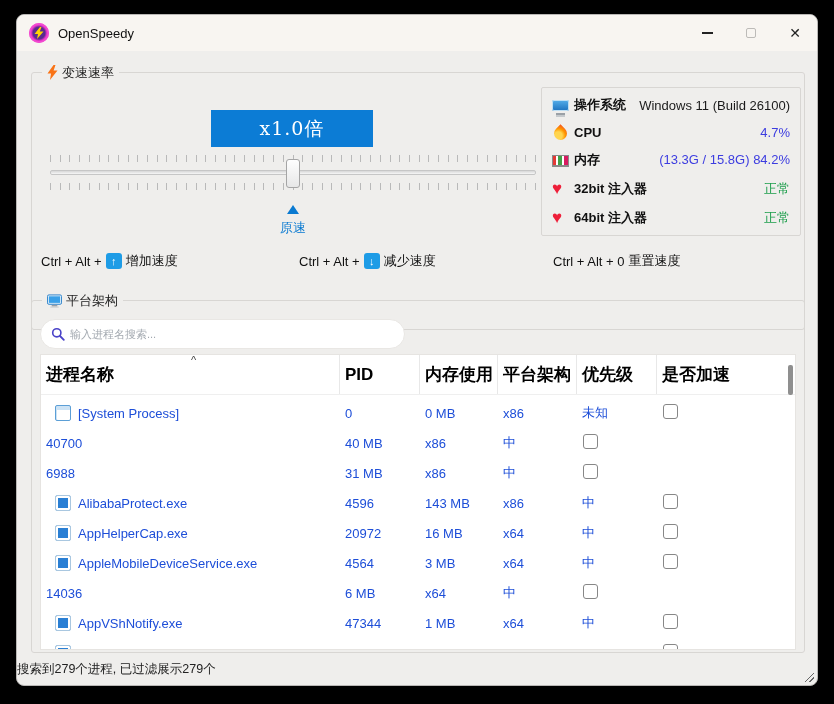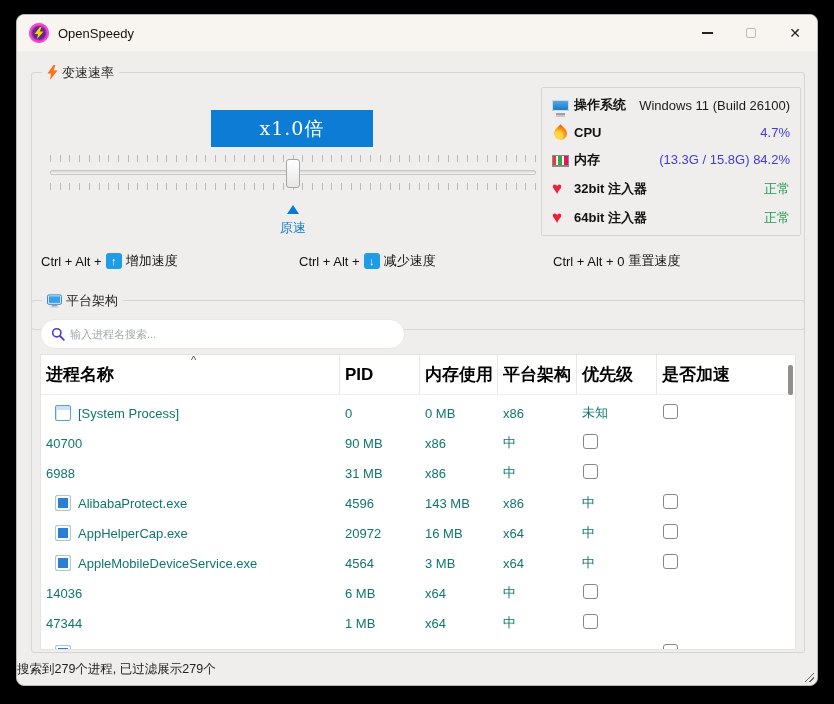--- a/index.html
+++ b/index.html
@@ -98,21 +98,21 @@
     position:absolute; left:8px; top:53px; width:756px; height:296px;
     background:#fff; border:1px solid #e6e4e1; overflow:hidden;
   }
   .thead { display:grid; grid-template-columns:299px 80px 78px 79px 80px 140px; height:40px; align-items:center; border-bottom:1px solid #efefef; position:relative; }
   .th { font-size:17px; font-weight:bold; color:#000; padding-left:5px; height:100%; display:flex; align-items:center; border-right:1px solid #e8e8e8; }
   .th:first-child { padding-left:14px; }
   .th:last-child { border-right:none; }
   .sort-caret { position:absolute; left:150px; top:-1px; font-size:11px; color:#444; }
   .tbody { padding-top:3px; }
   .trow { display:grid; grid-template-columns:299px 80px 78px 79px 80px 140px; height:30px; align-items:center; }
-  .td { font-size:13px; color:#0f766e; padding-left:5px; white-space:nowrap; overflow:hidden; }
+  .td { font-size:13px; color:#1d4ed8; padding-left:5px; white-space:nowrap; overflow:hidden; }
   .td.name { padding-left:14px; display:flex; align-items:center; gap:7px; }
   .picon { width:16px; height:16px; flex:0 0 auto; position:relative; border-radius:2px; }
   .pi-system-default { border:1px solid #5c9fd6; background:linear-gradient(#cde3f5 0 31%, #fff 31%); box-shadow:inset 1px 0 0 #cde3f5; }
   .pi-zip-360 { background:linear-gradient(#f5a623 0 28%, #2e7fd6 28%); height:14px!important; margin-top:2px; border-radius:2px 3px 2px 2px; box-shadow:inset 0 -2px 0 #2568b3; }
   .pi-zip-360::after { content:""; position:absolute; left:7px; top:0; width:2px; height:100%; background:repeating-linear-gradient(#7a4a12 0 2px,#c98a3a 2px 4px); }
   .pi-adobe { border-radius:4px; background:radial-gradient(circle at 50% 50%, #fff 0 30%, rgba(255,255,255,0) 55%), conic-gradient(#f44 0deg,#fa0 60deg,#ff4 120deg,#4c4 180deg,#4cf 240deg,#55f 300deg,#f4f 340deg,#f44 360deg); }
   .pi-blue-app { background:#2a7fd4; border:1px solid #a9c7e0; box-shadow:inset 0 0 0 2px #fff; }
   .checkbox { width:15px; height:15px; border:1px solid #878787; border-radius:3px; background:#fff; display:inline-block; margin-left:1px; }
   .scroll-thumb { position:absolute; right:2px; top:10px; width:5px; height:30px; background:#8f8f8f; border-radius:2px; }
   
@@ -246,21 +246,21 @@
               <span class="pname">[System Process]</span>
             </div>
     <div class="td pid">0</div>
     <div class="td mem">0 MB</div>
     <div class="td arch">x86</div>
     <div class="td prio">未知</div>
     <div class="td accel"><span class="checkbox"></span></div>
   </div>
           <div class="trow">
     <div class="td pid">40700</div>
-    <div class="td mem">90 MB</div>
+    <div class="td mem">40 MB</div>
     <div class="td arch">x86</div>
     <div class="td prio">中</div>
     <div class="td accel"><span class="checkbox"></span></div>
   </div>
           <div class="trow">
     <div class="td pid">6988</div>
     <div class="td mem">31 MB</div>
     <div class="td arch">x86</div>
     <div class="td prio">中</div>
     <div class="td accel"><span class="checkbox"></span></div>
@@ -299,20 +299,24 @@
     <div class="td accel"><span class="checkbox"></span></div>
   </div>
           <div class="trow">
     <div class="td pid">14036</div>
     <div class="td mem">6 MB</div>
     <div class="td arch">x64</div>
     <div class="td prio">中</div>
     <div class="td accel"><span class="checkbox"></span></div>
   </div>
           <div class="trow">
+    <div class="td name">
+              <span class="picon pi-blue-app"></span>
+              <span class="pname">AppVShNotify.exe</span>
+            </div>
     <div class="td pid">47344</div>
     <div class="td mem">1 MB</div>
     <div class="td arch">x64</div>
     <div class="td prio">中</div>
     <div class="td accel"><span class="checkbox"></span></div>
   </div>
           <div class="trow">
     <div class="td name">
               <span class="picon pi-blue-app"></span>
               <span class="pname"></span>

